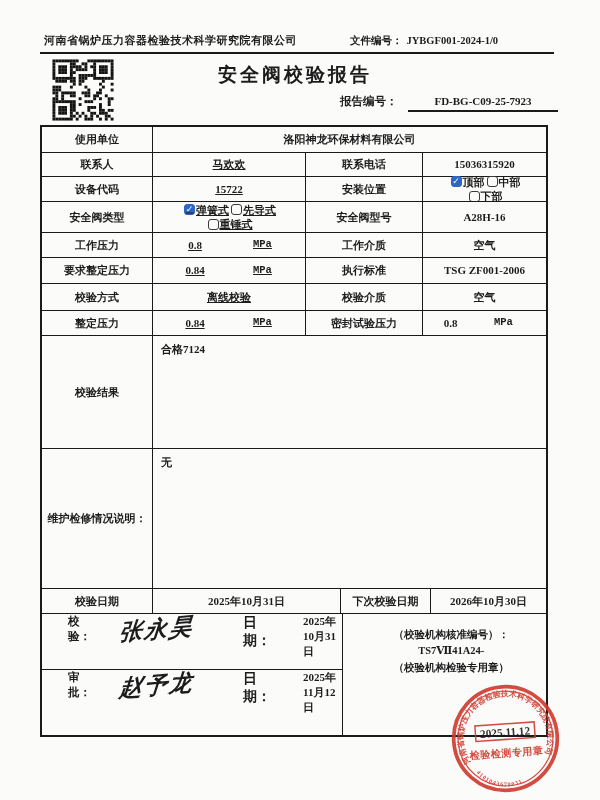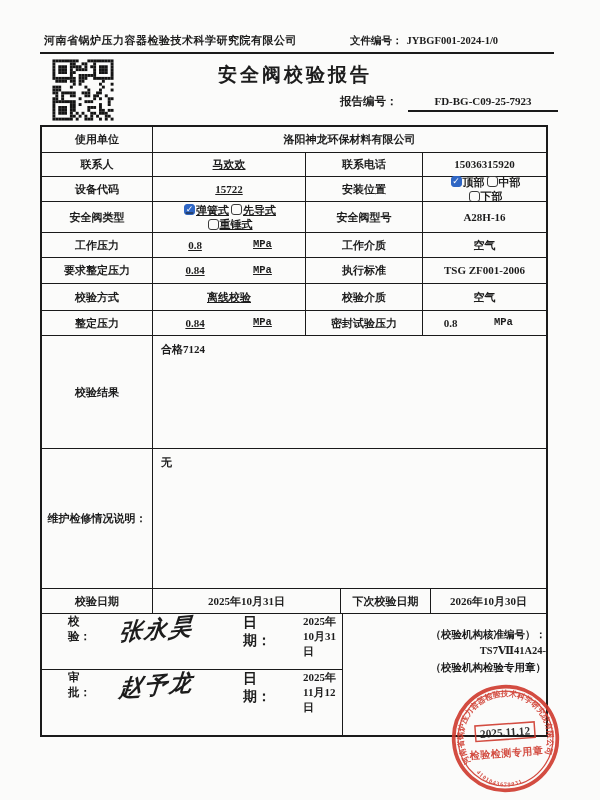--- a/index.html
+++ b/index.html
@@ -52,21 +52,21 @@
   .signrow{display:flex;align-items:flex-start;padding-left:26px;box-sizing:border-box;gap:22px;}
   .signrow.top{height:55px;}
   .signrow.bot{flex:1;border-top:1.5px solid #1a1a1a;}
   .slabel{font-size:11.5px;}
   .sig{font-size:23px;font-style:italic;letter-spacing:2px;transform:rotate(-5deg) skewX(-10deg);
        margin:0 6px;white-space:nowrap;}
   .sdate-l{font-size:14px;margin-left:21px;}
   .sdate-v{font-size:11px;margin-left:10px;}
 
   .orgcell{flex:1;border-left:1.5px solid #1a1a1a;box-sizing:border-box;display:flex;flex-direction:column;
-           align-items:flex-end;justify-content:flex-start;padding-top:13px;font-size:10.5px;line-height:1.55;padding-left:14px;}
+           align-items:center;justify-content:flex-start;padding-top:13px;font-size:10.5px;line-height:1.55;padding-left:14px;}
 
   
   .stamp{position:absolute;left:449px;top:682px;width:113px;height:113px;opacity:.9;
          transform:rotate(-4deg);z-index:5;pointer-events:none;}
 </style>
 </head>
 <body>
 
 <div class="page">
 

